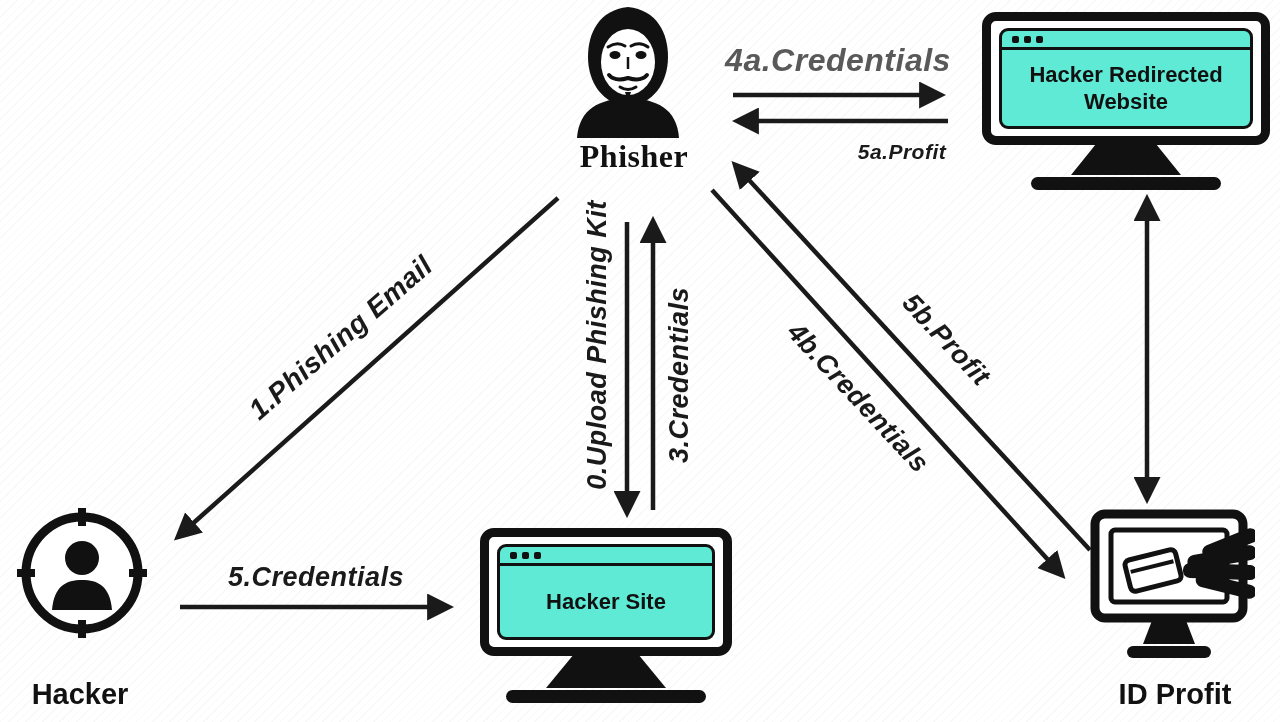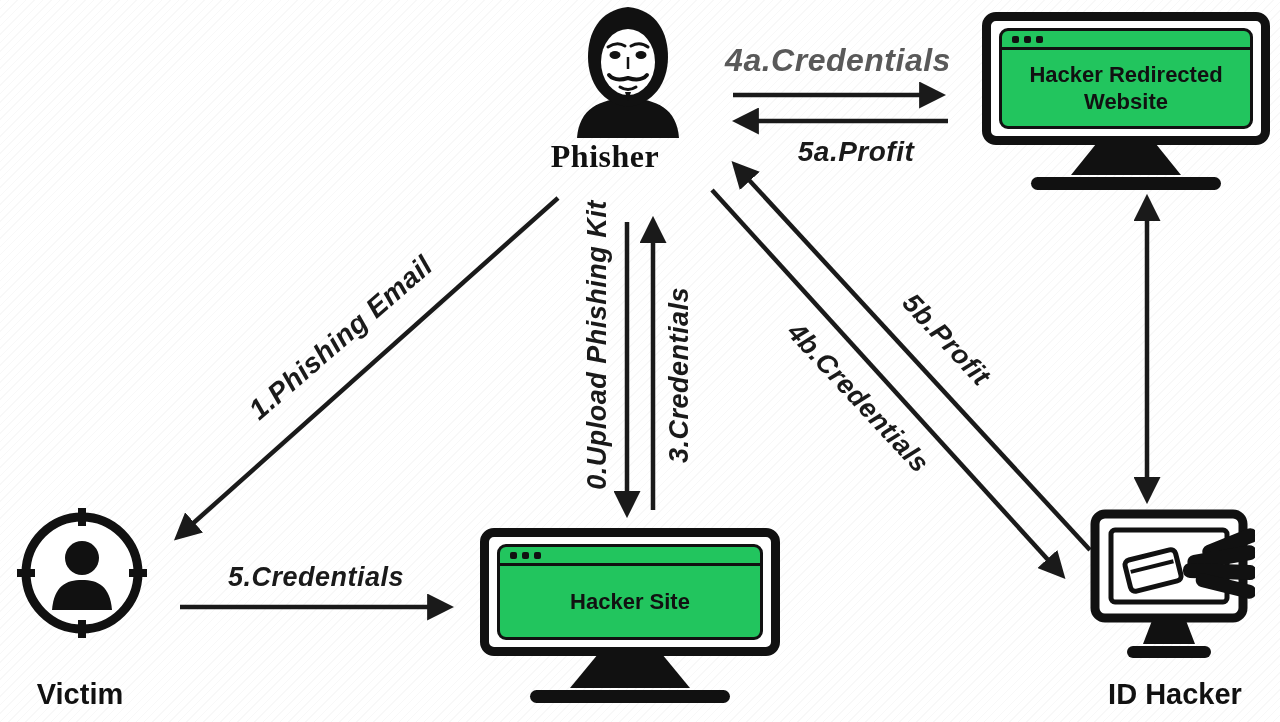--- a/index.html
+++ b/index.html
@@ -18,21 +18,21 @@
   .edge-label.gray{color:#595959;}
 
   .node-label{position:absolute;font-weight:700;font-size:29px;color:#111;text-align:center;}
   .phisher-label{font-family:"Liberation Serif",serif;font-size:32px;letter-spacing:.5px;}
 
   .icon-box{position:absolute;}
 
   
   .monitor{position:absolute;}
   .mon-screen{border:9px solid #111;border-radius:14px;background:#fff;padding:7px 8px;box-sizing:border-box;}
-  .browser{border:3px solid #111;border-radius:9px;height:100%;box-sizing:border-box;display:flex;flex-direction:column;background:#22c55e;}
+  .browser{border:3px solid #111;border-radius:9px;height:100%;box-sizing:border-box;display:flex;flex-direction:column;background:#5eead4;}
   .browser-bar{display:flex;align-items:center;gap:5px;padding:5px 0 4px 10px;border-bottom:3px solid #111;}
   .dot{width:7px;height:7px;background:#111;border-radius:2px;}
   .browser-body{flex:1;display:flex;align-items:center;justify-content:center;text-align:center;
     font-weight:700;font-size:21px;color:#111;padding:2px 8px;line-height:1.25;}
   .mon-stand{margin:0 auto;background:#111;clip-path:polygon(22% 0,78% 0,100% 100%,0 100%);}
   .mon-base{margin:2px auto 0;background:#111;border-radius:7px;}
 </style>
 </head>
 <body>
 
@@ -58,59 +58,59 @@
   <div class="edge-label" style="left:341px;top:338px;transform:translate(-50%,-50%) rotate(-41deg);font-size:28px;">1.Phishing Email</div>
 
   <div class="edge-label" style="left:316px;top:577px;transform:translate(-50%,-50%);">5.Credentials</div>
 
   <div class="edge-label" style="left:597px;top:345px;transform:translate(-50%,-50%) rotate(-90deg);">0.Upload Phishing Kit</div>
 
   <div class="edge-label" style="left:679px;top:375px;transform:translate(-50%,-50%) rotate(-90deg);">3.Credentials</div>
 
   <div class="edge-label gray" style="left:838px;top:60px;transform:translate(-50%,-50%);font-size:32px;">4a.Credentials</div>
 
-  <div class="edge-label" style="left:856px;top:152px;transform:translate(-50%,-50%);font-size:28px;">5a.Profit</div>
+  <div class="edge-label" style="left:902px;top:152px;transform:translate(-50%,-50%);font-size:21px;">5a.Profit</div>
 
   <div class="edge-label" style="left:858px;top:398px;transform:translate(-50%,-50%) rotate(47deg);">4b.Credentials</div>
 
   <div class="edge-label" style="left:946px;top:340px;transform:translate(-50%,-50%) rotate(47deg);">5b.Profit</div>
 
   <div class="icon-box" style="left:563px;top:5px;width:130px;height:133px;">
     <svg viewBox="0 0 130 133" width="130" height="133">
       <path d="M14,133 C16,104 36,94 65,93 C94,94 114,104 116,133 Z" fill="#111"></path>
       <path d="M65,2 C36,5 25,28 25,52 C25,78 40,99 65,102 C90,99 105,78 105,52 C105,28 94,5 65,2 Z" fill="#111"></path>
       <ellipse cx="65" cy="57" rx="27" ry="33" fill="#fff"></ellipse>
       <path d="M45,42 q9,-6 17,-1" stroke="#111" stroke-width="3" fill="none" stroke-linecap="round"></path>
       <path d="M68,41 q9,-5 17,1" stroke="#111" stroke-width="3" fill="none" stroke-linecap="round"></path>
       <ellipse cx="52" cy="50" rx="5.5" ry="4" fill="#111"></ellipse>
       <ellipse cx="78" cy="50" rx="5.5" ry="4" fill="#111"></ellipse>
       <path d="M65,52 v12" stroke="#111" stroke-width="2.5"></path>
       <path d="M46,70 q6,7 19,3 M84,70 q-6,7 -19,3" stroke="#111" stroke-width="4" fill="none" stroke-linecap="round"></path>
       <path d="M57,82 q8,5 16,0" stroke="#111" stroke-width="3" fill="none" stroke-linecap="round"></path>
       <path d="M62,87 h6 l-3,9 z" fill="#111"></path>
     </svg>
   </div>
-  <div class="node-label phisher-label" style="left:540px;top:138px;width:130px;">Phisher</div>
+  <div class="node-label phisher-label" style="left:569px;top:138px;width:130px;">Phisher</div>
 
   <div class="monitor" style="left:982px;top:12px;width:288px;">
     <div class="mon-screen" style="height:133px;">
       <div class="browser">
         <div class="browser-bar">
           <span class="dot"></span>
           <span class="dot"></span>
           <span class="dot"></span>
         </div>
         <div class="browser-body" style="font-size:22px;">Hacker Redirected Website</div>
       </div>
     </div>
     <div class="mon-stand" style="width:110px;height:30px;"></div>
     <div class="mon-base" style="width:190px;height:13px;"></div>
   </div>
 
-  <div class="monitor" style="left:480px;top:528px;width:300px;">
+  <div class="monitor" style="left:480px;top:528px;width:252px;">
     <div class="mon-screen" style="height:128px;">
       <div class="browser">
         <div class="browser-bar">
           <span class="dot"></span>
           <span class="dot"></span>
           <span class="dot"></span>
         </div>
         <div class="browser-body" style="font-size:22px;">Hacker Site</div>
       </div>
     </div>
@@ -122,35 +122,35 @@
     <svg viewBox="0 0 140 150" width="140" height="150">
       <circle cx="70" cy="75" r="56" fill="#fff" stroke="#111" stroke-width="9"></circle>
       <rect x="66" y="10" width="8" height="18" fill="#111"></rect>
       <rect x="66" y="122" width="8" height="18" fill="#111"></rect>
       <rect x="5" y="71" width="18" height="8" fill="#111"></rect>
       <rect x="117" y="71" width="18" height="8" fill="#111"></rect>
       <circle cx="70" cy="60" r="17" fill="#111"></circle>
       <path d="M40,112 C42,88 54,82 70,82 C86,82 98,88 100,112 Z" fill="#111"></path>
     </svg>
   </div>
-  <div class="node-label" style="left:10px;top:678px;width:140px;">Victim</div>
+  <div class="node-label" style="left:10px;top:678px;width:140px;">Hacker</div>
 
   <div class="icon-box" style="left:1085px;top:500px;width:170px;height:180px;">
     <svg viewBox="0 0 170 180" width="170" height="180">
       <rect x="10" y="14" width="148" height="104" rx="10" fill="#fff" stroke="#111" stroke-width="9"></rect>
       <rect x="26" y="30" width="116" height="72" rx="4" fill="none" stroke="#111" stroke-width="5"></rect>
       <g transform="rotate(-14 70 70)">
         <rect x="42" y="54" width="52" height="32" rx="5" fill="#fff" stroke="#111" stroke-width="5"></rect>
         <line x1="46" y1="66" x2="90" y2="66" stroke="#111" stroke-width="4"></line>
       </g>
       <g fill="#111">
         <rect x="116" y="36" width="58" height="15" rx="7" transform="rotate(-22 146 44)"></rect>
         <rect x="102" y="50" width="70" height="15" rx="7" transform="rotate(-10 137 57)"></rect>
         <rect x="98" y="64" width="74" height="15" rx="7" transform="rotate(2 135 71)"></rect>
         <rect x="110" y="79" width="62" height="14" rx="7" transform="rotate(14 141 86)"></rect>
       </g>
       <polygon points="68,118 100,118 110,144 58,144" fill="#111"></polygon>
       <rect x="42" y="146" width="84" height="12" rx="6" fill="#111"></rect>
     </svg>
   </div>
-  <div class="node-label" style="left:1095px;top:678px;width:160px;">ID Hacker</div>
+  <div class="node-label" style="left:1095px;top:678px;width:160px;">ID Profit</div>
 
 </div>
 
 </body></html>

